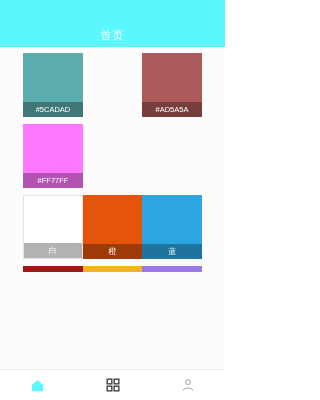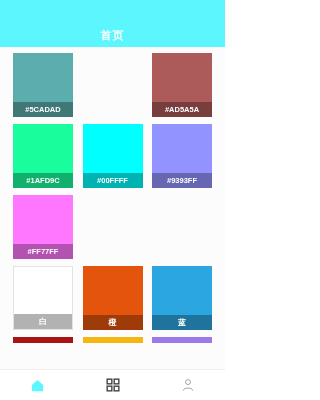--- a/index.html
+++ b/index.html
@@ -15,21 +15,20 @@
     position: relative;
   }
   .phone {
     width: 225px;
     height: 400px;
     position: relative;
     background: #86efac;
     overflow: hidden;
     display: flex;
     flex-direction: column;
-    font-weight: bold;
   }
 
   
   .header {
     height: 47px;
     background: #5CF6FF;
     flex: 0 0 auto;
     display: flex;
     align-items: flex-end;
     justify-content: center;
@@ -47,21 +46,21 @@
   .grid-area {
     flex: 1 1 auto;
     background: #fcfcfc;
     padding: 6px 0 0 0;
     overflow: hidden;
     position: relative;
   }
   .swatch-row {
     display: flex;
     justify-content: space-between;
-    padding: 0 13px;
+    padding: 0 23px;
     margin-bottom: 7px;
     box-sizing: border-box;
   }
   .swatch {
     width: 60px;
     height: 64px;
     position: relative;
     display: flex;
     flex-direction: column;
     justify-content: flex-end;
@@ -126,31 +125,20 @@
 
     <div class="swatch-row">
       <div class="swatch" style="background:#5CADAD">
         <div class="swatch-label">#5CADAD</div>
       </div>
       <div class="swatch" style="background:#AD5A5A">
         <div class="swatch-label">#AD5A5A</div>
       </div>
     </div>
 
-    <div class="swatch-row">
-      <div class="swatch" style="background:#1AFD9C">
-        <div class="swatch-label">#1AFD9C</div>
-      </div>
-      <div class="swatch" style="background:#00FFFF">
-        <div class="swatch-label">#00FFFF</div>
-      </div>
-      <div class="swatch" style="background:#9393FF">
-        <div class="swatch-label">#9393FF</div>
-      </div>
-    </div>
 
     <div class="swatch-row">
       <div class="swatch" style="background:#FF77FF">
         <div class="swatch-label">#FF77FF</div>
       </div>
     </div>
 
     <div class="swatch-row">
       <div class="swatch bordered" style="background:#FFFFFF">
         <div class="swatch-label cn">白</div>

